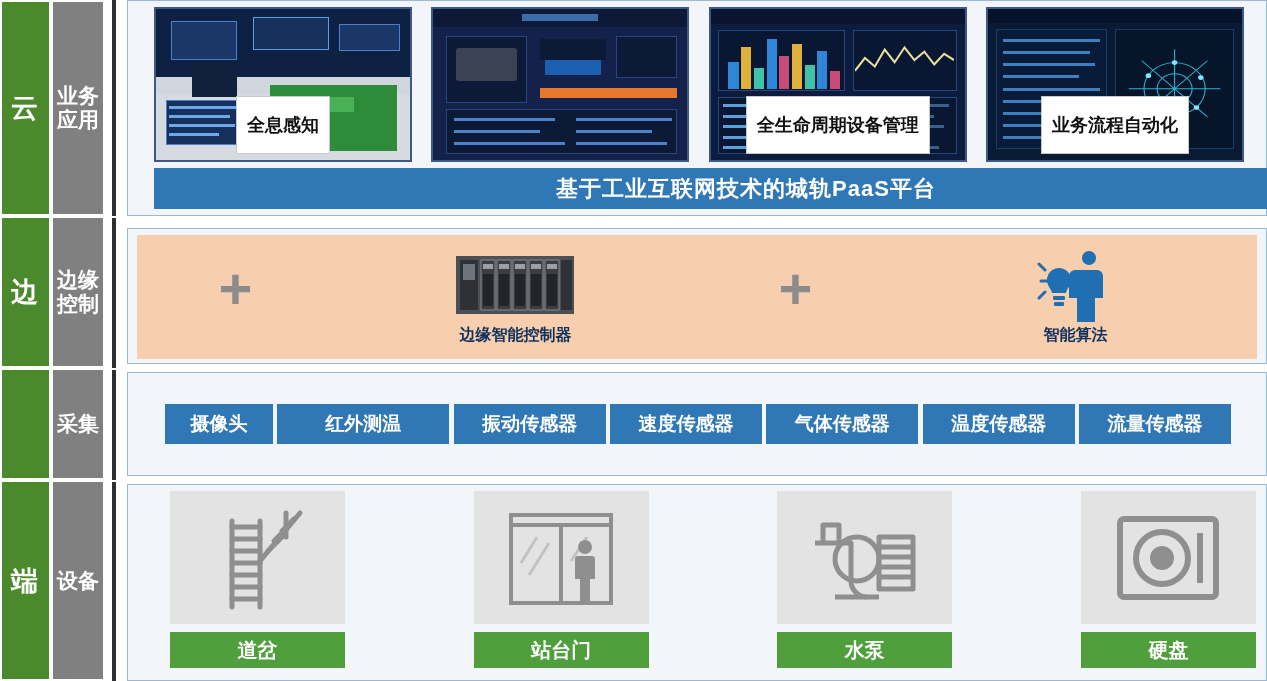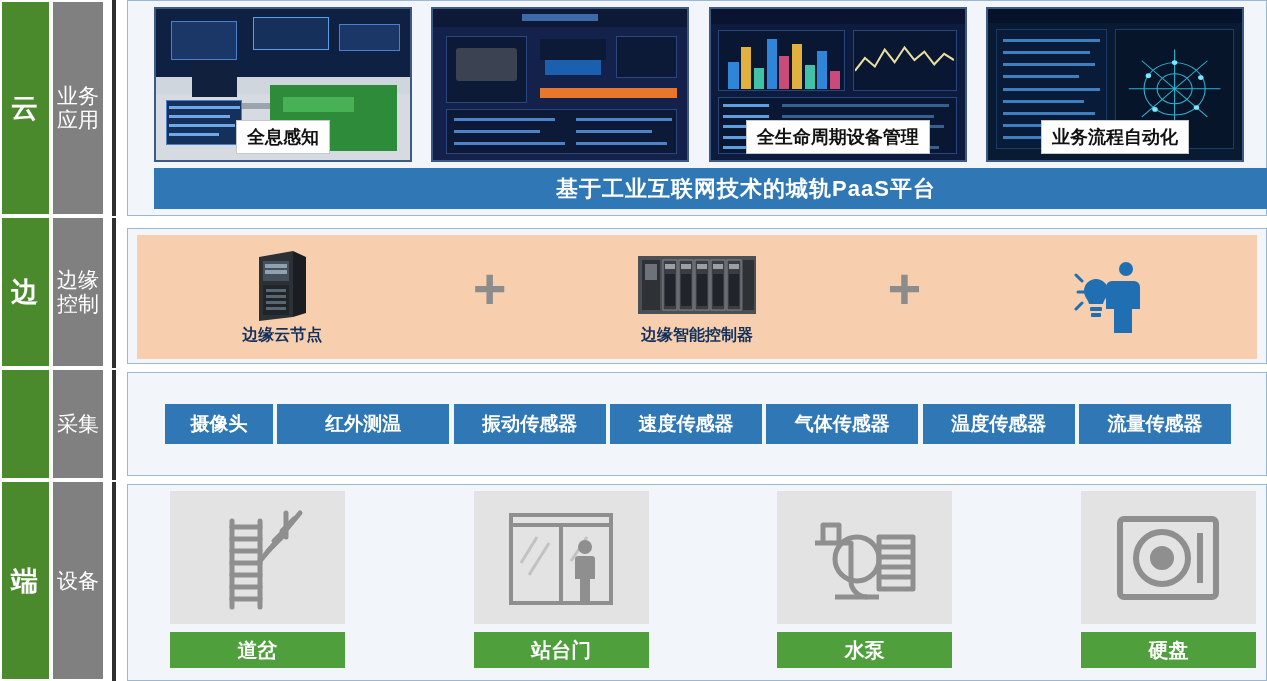--- a/index.html
+++ b/index.html
@@ -32,21 +32,21 @@
     justify-content: center;
     letter-spacing: 2px;
   }
   .col-sub {
     position: absolute;
     left: 51px;
     width: 54px;
     background: #808080;
     border: 2px solid #ffffff;
     color: #ffffff;
-    font-weight: normal;
+    font-weight: bold;
     font-size: 21px;
     display: flex;
     align-items: center;
     justify-content: center;
     text-align: center;
     line-height: 1.12;
     padding: 2px;
   }
   .col-sub span { display: block; }
 
@@ -101,21 +101,21 @@
   .card-label {
     position: absolute;
     left: 50%;
     transform: translateX(-50%);
     bottom: 6px;
     background: #ffffff;
     border: 1px solid #c8c8c8;
     color: #111111;
     font-weight: bold;
     font-size: 18px;
-    padding: 4px 10px;
+    padding: 16px 10px;
     white-space: nowrap;
   }
   #paas-bar {
     position: absolute;
     left: 26px;
     top: 167px;
     width: 1184px;
     height: 41px;
     background: #2f77b5;
     color: #ffffff;
@@ -384,37 +384,20 @@
     </div>
 
     <div id="paas-bar">
       <span>基于工业互联网技术的城轨PaaS平台</span>
     </div>
   </div>
 
   <div class="panel" id="edge-panel">
     <div id="edge-inner">
 
-      <div class="edge-item">
-        <div class="eicon">
-          <svg width="58" height="74" viewBox="0 0 58 74">
-            <polygon points="6,8 40,2 40,68 6,72" fill="#2c3136"></polygon>
-            <polygon points="40,2 53,8 53,64 40,68" fill="#1a1d21"></polygon>
-            <rect x="10" y="12" width="26" height="20" fill="#46505a"></rect>
-            <rect x="12" y="15" width="22" height="4" fill="#8fa0ae"></rect>
-            <rect x="12" y="21" width="22" height="4" fill="#8fa0ae"></rect>
-            <rect x="10" y="36" width="26" height="30" fill="#20252a"></rect>
-            <rect x="13" y="40" width="20" height="3" fill="#5a6672"></rect>
-            <rect x="13" y="46" width="20" height="3" fill="#5a6672"></rect>
-            <rect x="13" y="52" width="20" height="3" fill="#5a6672"></rect>
-            <rect x="13" y="58" width="20" height="3" fill="#5a6672"></rect>
-          </svg>
-        </div>
-        <div class="elabel">边缘云节点</div>
-      </div>
 
       <div class="plus-sign">+</div>
 
       <div class="edge-item">
         <div class="eicon">
           <svg width="122" height="72" viewBox="0 0 122 72">
             <rect x="2" y="6" width="118" height="58" fill="#4c4f54"></rect>
             <rect x="6" y="10" width="18" height="50" fill="#2e3135"></rect>
             <rect x="9" y="14" width="12" height="16" fill="#6d737a"></rect>
             <g fill="#3a3d42" stroke="#86898e" stroke-width="1">
@@ -456,20 +439,21 @@
             <g stroke="#1f6fb2" stroke-width="3" fill="none" stroke-linecap="round">
               <path d="M8,22 L2,16 M8,44 L2,50 M4,33 L12,33"></path>
             </g>
             <g fill="#1f6fb2">
               <path d="M22,20 a12,12 0 0 1 12,12 c0,6 -4,8 -5,13 h-14 c-1,-5 -5,-7 -5,-13 a12,12 0 0 1 12,-12 z"></path>
               <rect x="16" y="48" width="12" height="4" rx="1"></rect>
               <rect x="17" y="54" width="10" height="4" rx="1"></rect>
             </g>
           </svg>
         </div>
+        <div class="elabel">智能算法</div>
       </div>
 
     </div>
   </div>
 
   <div class="panel" id="collect-panel">
     <div id="collect-row">
       <div class="sensor-chip w1">
         <span>摄像头</span>
       </div>

